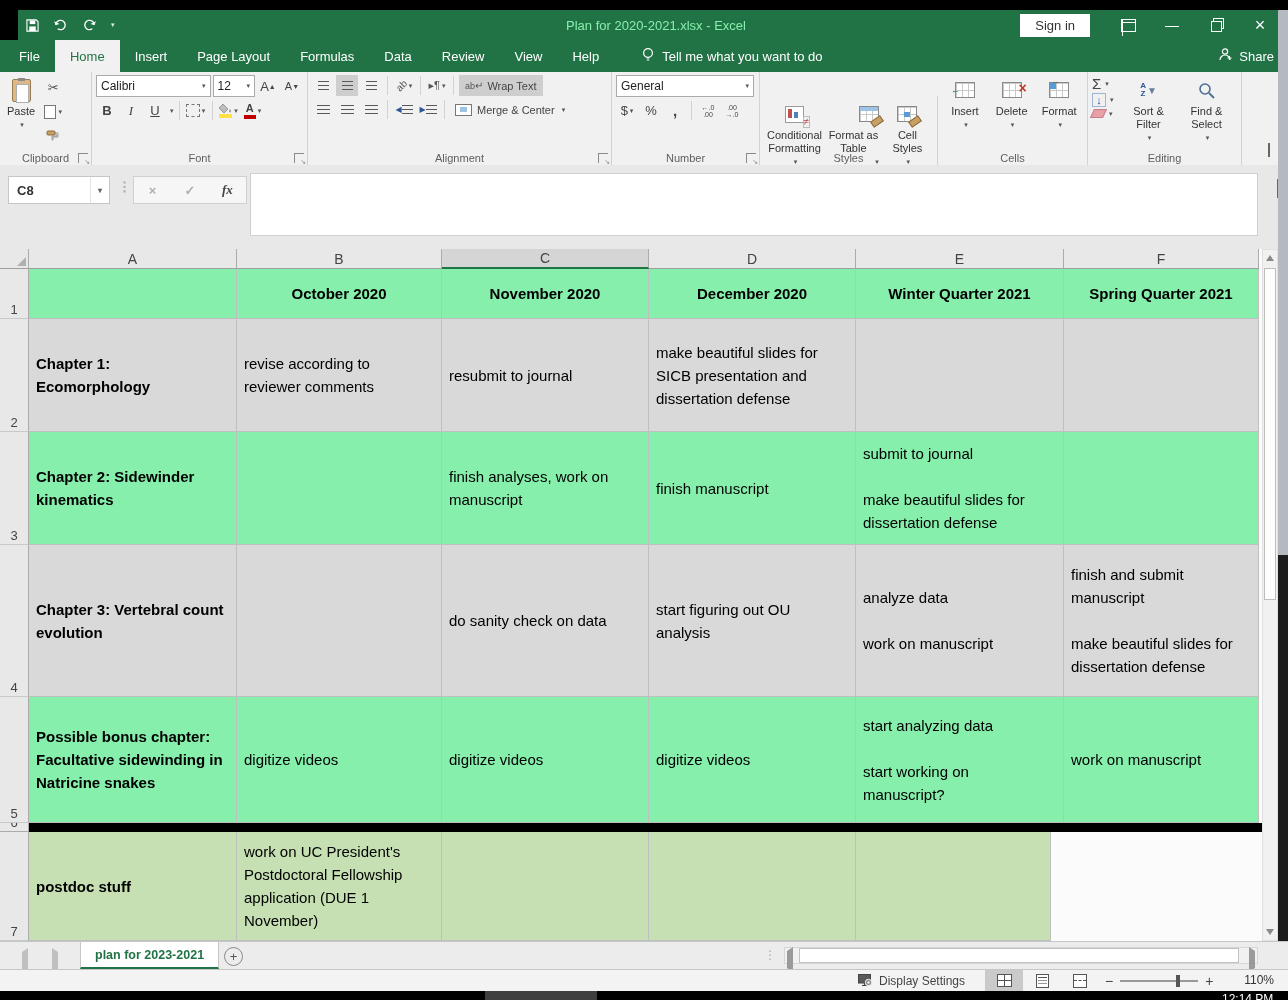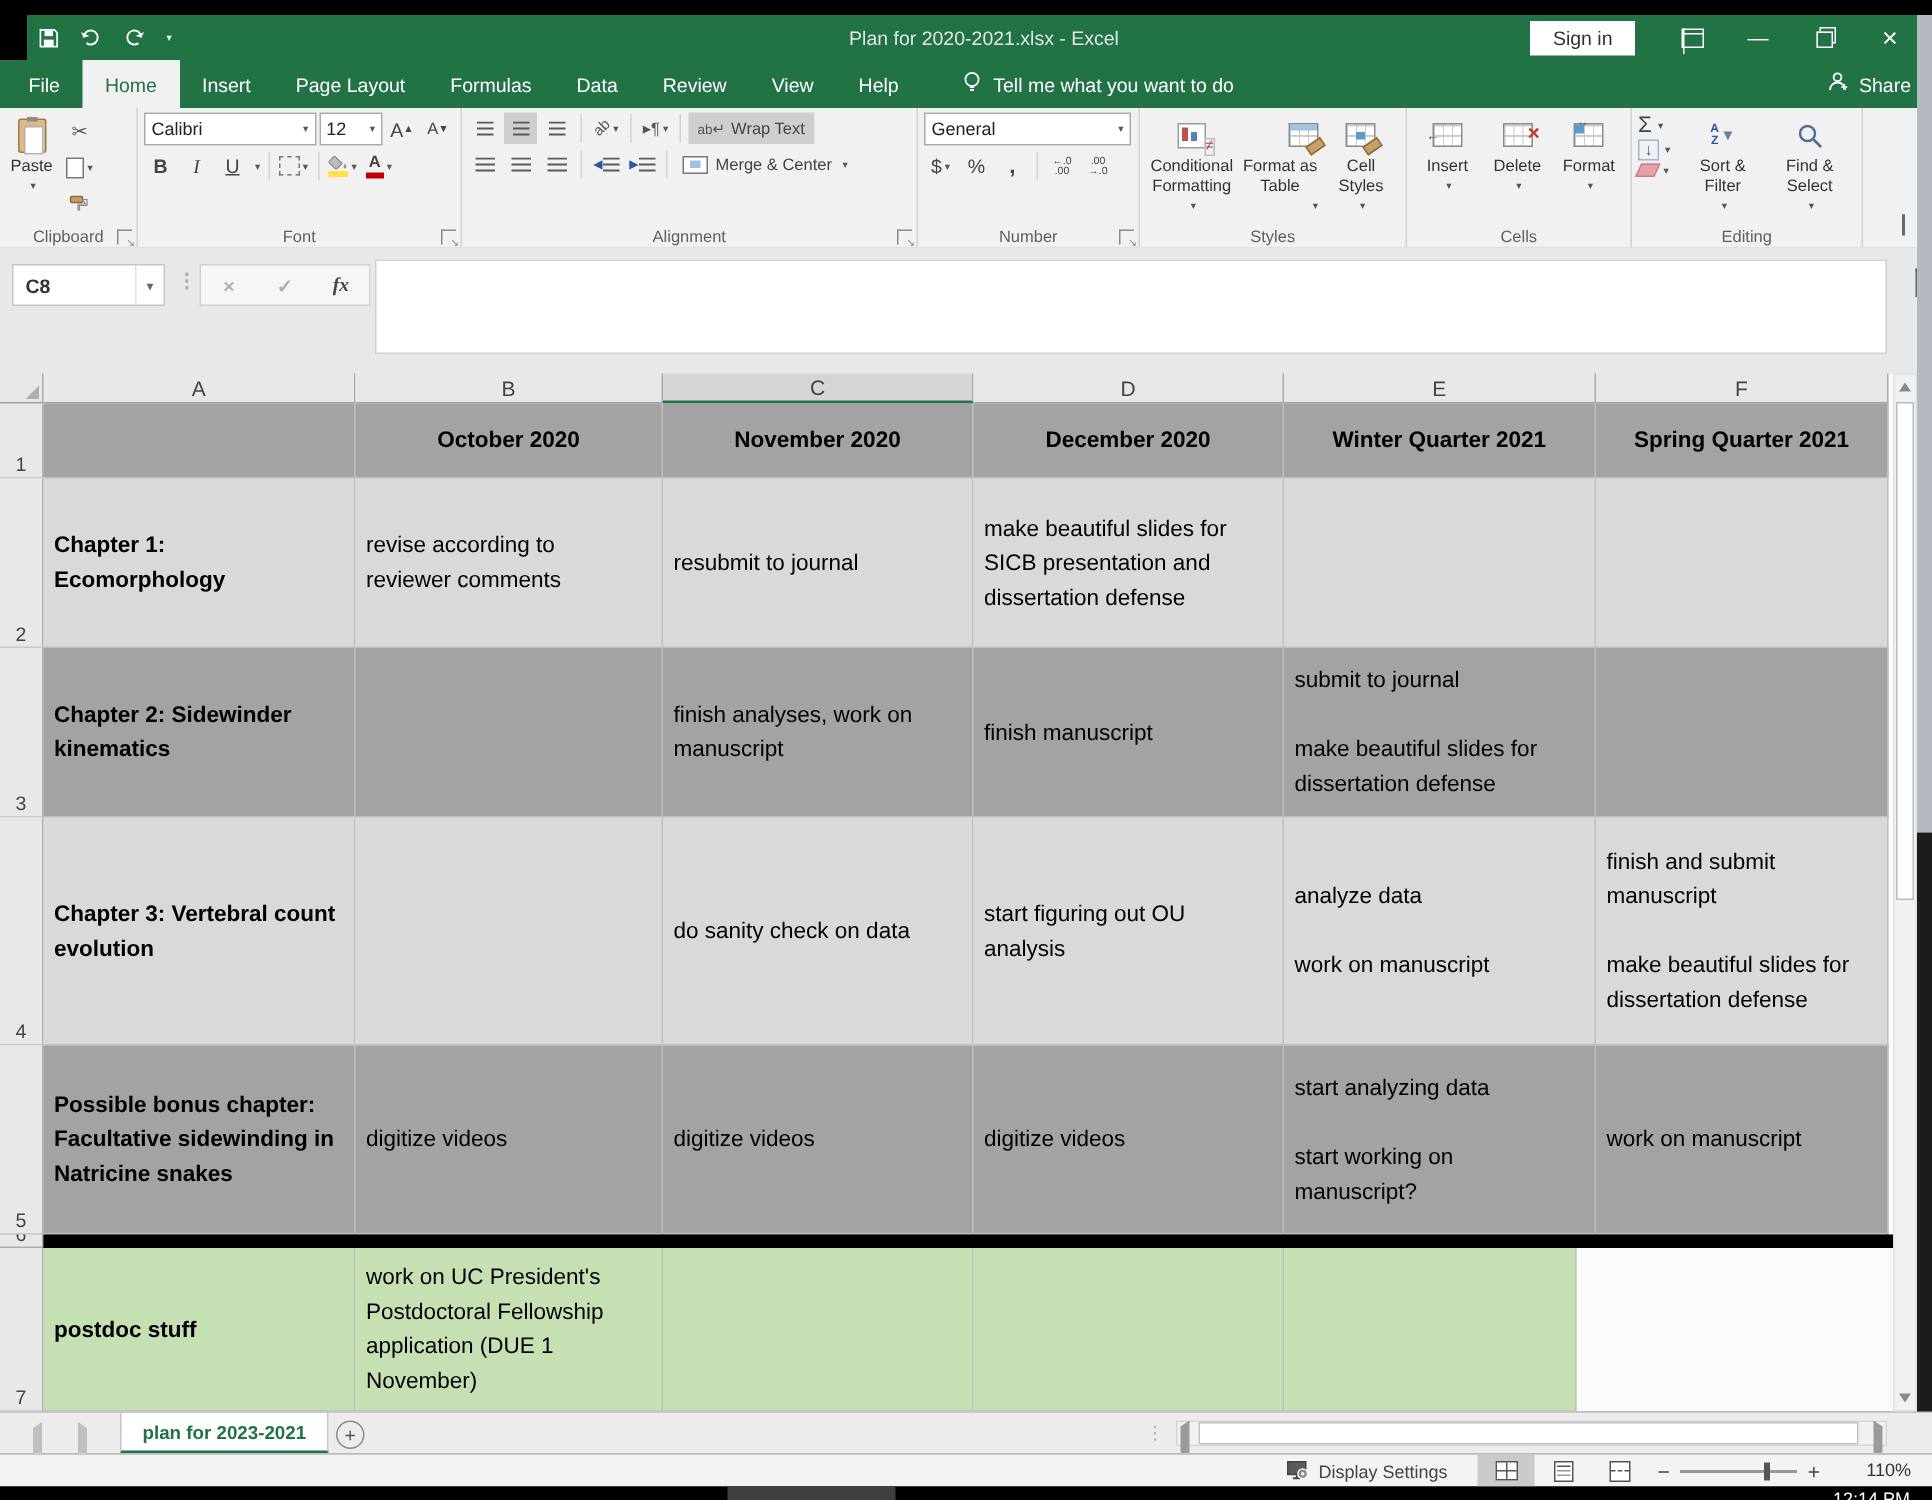--- a/index.html
+++ b/index.html
@@ -5,21 +5,21 @@
   html,body{margin:0;padding:0;background:#000;}
   .screen{position:relative;width:1288px;height:1000px;overflow:hidden;background:#000;
           font-family:"Liberation Sans",sans-serif;-webkit-font-smoothing:antialiased;}
   
   .topblack{position:absolute;left:0;top:0;width:1288px;height:10px;background:#000;}
   .titlebar{position:absolute;left:0;top:10px;width:1288px;height:30px;background:#217346;display:flex;align-items:center;}
   .tb-blackcorner{width:18px;height:30px;background:#000;flex:0 0 auto;}
   .qat{display:flex;align-items:center;gap:14px;margin-left:8px;color:#fff;}
   .qat svg{display:block;}
   .qat .drop8{font-size:7px;color:#e2efe7;}
-  .tb-title{position:absolute;left:0;right:0;text-align:center;color:#e5e5e5;font-size:13px;pointer-events:none;padding-left:24px;}
+  .tb-title{position:absolute;left:0;right:0;text-align:center;color:#86efac;font-size:13px;pointer-events:none;padding-left:24px;}
   .tb-right{position:absolute;right:6px;top:0;height:30px;display:flex;align-items:center;gap:0;}
   .signin{background:#fff;color:#333;font-size:13px;padding:4px 15px;margin-right:16px;cursor:pointer;}
   .winbtn{width:44px;height:30px;display:flex;align-items:center;justify-content:center;color:#fff;font-size:14px;}
   .ico-ribopts{width:13px;height:11px;border:1px solid #fff;position:relative;}
   .ico-ribopts::before{content:"";position:absolute;left:0;right:0;top:2px;border-top:1px solid #fff;}
   .chev-up-w{width:4px;height:4px;border-left:1.5px solid #fff;border-top:1.5px solid #fff;transform:rotate(45deg);margin:4px auto 0;}
   .ico-restore{width:9px;height:9px;border:1px solid #fff;position:relative;margin-top:2px;}
   .ico-restore::before{content:"";position:absolute;left:1px;top:-4px;width:9px;height:9px;border:1px solid #fff;}
   .ico-restore::after{content:"";position:absolute;left:-1px;top:-1px;width:9px;height:9px;background:#217346;border:1px solid #fff;}
   
@@ -90,21 +90,21 @@
   .corner{width:29px;height:20px;background:#e8e8e8;border-right:1px solid #ababab;border-bottom:1px solid #9e9e9e;position:relative;box-sizing:border-box;flex:0 0 auto;}
   .corner::after{content:"";position:absolute;right:2px;bottom:2px;border-bottom:9px solid #b0b0b0;border-left:9px solid transparent;}
   .colh{height:20px;background:#e8e8e8;border-right:1px solid #ababab;border-bottom:1px solid #9e9e9e;box-sizing:border-box;
         display:flex;align-items:center;justify-content:center;font-size:14px;color:#444;cursor:pointer;flex:0 0 auto;}
   .colh.sel{background:#d5d5d5;border-bottom:2px solid #217346;}
   .grow{display:flex;}
   .rowh{width:29px;background:#e8e8e8;border-right:1px solid #ababab;border-bottom:1px solid #c9c9c9;box-sizing:border-box;
         display:flex;align-items:flex-end;justify-content:center;font-size:13px;color:#444;padding-bottom:1px;overflow:hidden;cursor:pointer;flex:0 0 auto;}
   .cell{border-right:1px solid #bfbfbf;border-bottom:1px solid #bfbfbf;box-sizing:border-box;display:flex;align-items:center;
         font-size:15px;line-height:23px;color:#000;padding:0 2px 0 7px;white-space:pre;overflow:hidden;cursor:cell;flex:0 0 auto;}
-  .bg-white .cell{background:#a3a3a3;}
+  .bg-white .cell{background:#86efac;}
   .bg-gray .cell{background:#d9d9d9;}
   .bg-green .cell{background:#c6e0b4;}
   .bg-black{background:#000;}
   .bg-black .cell{background:#000;border-color:#000;}
   .bg-black .rowh{border-bottom-color:#ababab;}
   .grow .cell.colA{font-weight:bold;}
   .grow.hdr .cell{font-weight:bold;justify-content:center;padding:0 2px;}
   .vscroll{position:absolute;right:10px;top:0;width:16px;height:692px;background:#f1f1f1;border:1px solid #e0e0e0;box-sizing:border-box;}
   .vs-up{position:absolute;top:2px;left:0;right:0;height:12px;display:flex;align-items:center;justify-content:center;cursor:pointer;}
   .vs-dn{position:absolute;bottom:2px;left:0;right:0;height:12px;display:flex;align-items:center;justify-content:center;cursor:pointer;}
@@ -387,21 +387,21 @@
           <span class="sbtn">
               <span class="dec">.00
 →.0</span>
             </span>
         </div>
       </div>
       <span class="glabel">Number</span>
       <span class="launcher"></span>
     </div>
 
-    <div class="rgroup" style="width:178px;box-sizing:border-box;justify-content:center;">
+    <div class="rgroup" style="width:178px;box-sizing:border-box;justify-content:center;margin-top:24px;">
       <div class="bigbtn" style="width:56px;">
         <span class="bico">
             <span class="ico-cf"></span>
           </span>
         <span>Conditional Formatting</span>
           <span class="drop">▾</span>
       </div>
       <div class="bigbtn" style="width:56px;align-items:flex-end;">
         <span class="bico">
             <span class="mini-grid">

